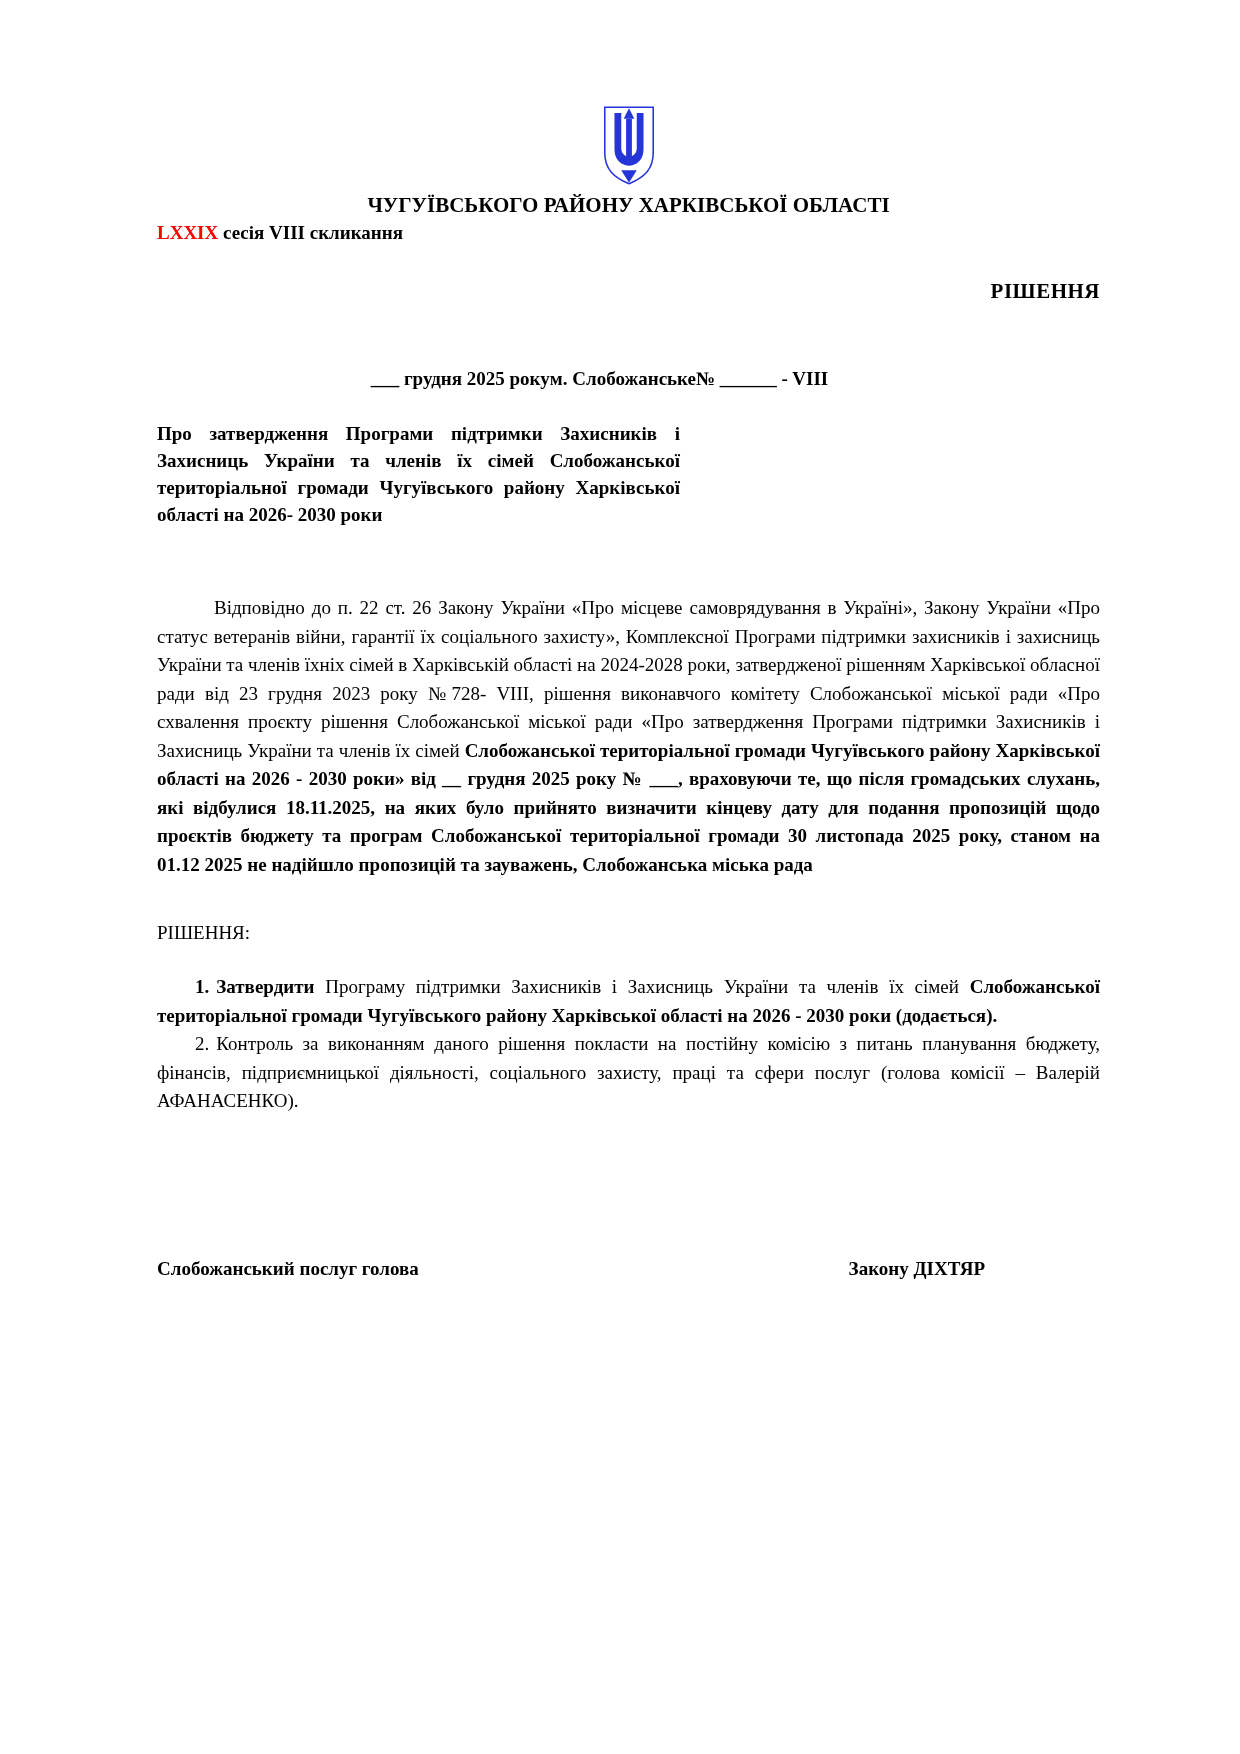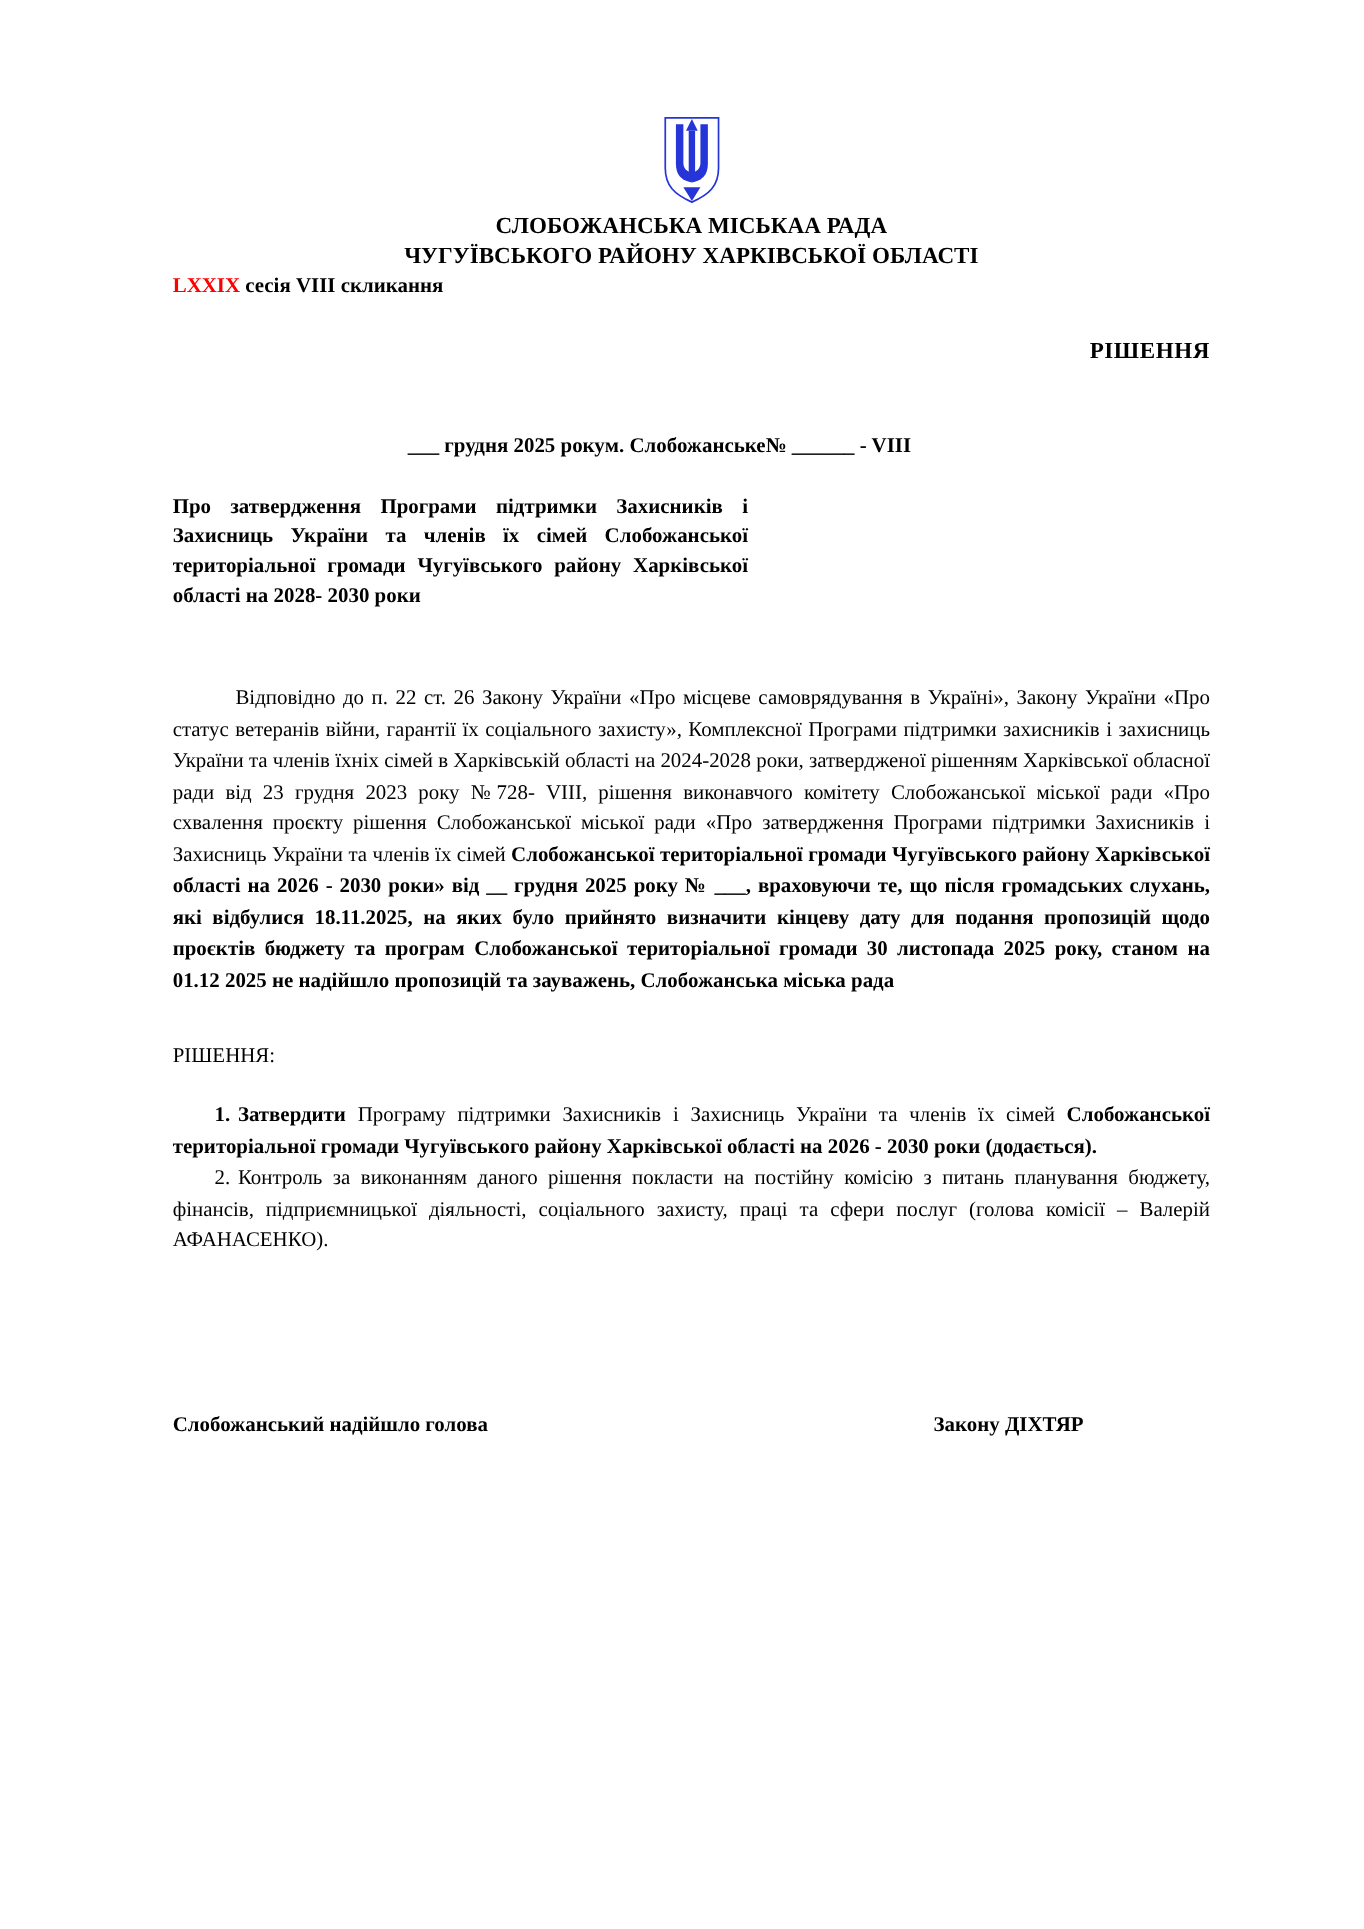--- a/index.html
+++ b/index.html
@@ -106,41 +106,40 @@
   <svg class="emblem" viewBox="0 0 64 84" xmlns="http://www.w3.org/2000/svg" style="color: rgb(38, 53, 216);">
     <path d="M32 82 C16 75 7 67 7 50 L7 3 L57 3 L57 50 C57 67 48 75 32 82 Z" fill="none" stroke="currentColor" stroke-width="1.6"></path>
     <path fill="currentColor" d="M17 9 h7 v36 c0 5 2.5 8 8 9.5 v9 c-10 -1.5 -15 -7.5 -15 -17.5 Z"></path>
     <path fill="currentColor" d="M47 9 h-7 v36 c0 5 -2.5 8 -8 9.5 v9 c10 -1.5 15 -7.5 15 -17.5 Z"></path>
     <path fill="currentColor" d="M29 15 h6 v43 h-6 Z"></path>
     <path fill="currentColor" d="M32 4 l5.5 11 h-11 Z"></path>
     <path fill="currentColor" d="M32 81 l-8 -13 h16 Z"></path>
     <rect fill="currentColor" x="24" y="56" width="16" height="5"></rect>
   </svg>
 
-  <div class="h-line">СЛОБОЖАНСЬКА МІСЬКАА РАДА</div>
   <div class="h-line">ЧУГУЇВСЬКОГО РАЙОНУ ХАРКІВСЬКОЇ ОБЛАСТІ</div>
 
   <div class="session-line"><span style="color: rgb(255, 0, 0);">LXXIX</span><span> сесія VIII скликання</span></div>
 
   <div class="doc-type">РІШЕННЯ</div>
 
   <div class="meta-row">
     <span>___ грудня 2025 року</span>
     <span>м. Слобожанське</span>
     <span>№ ______ - VIII</span>
   </div>
 
-  <div class="subject">Про затвердження Програми підтримки Захисників і Захисниць України та членів їх сімей Слобожанської територіальної громади Чугуївського району Харківської області на 2028- 2030 роки</div>
+  <div class="subject">Про затвердження Програми підтримки Захисників і Захисниць України та членів їх сімей Слобожанської територіальної громади Чугуївського району Харківської області на 2026- 2030 роки</div>
 
   <p class="preamble"><span>Відповідно до п. 22 ст. 26 Закону України «Про місцеве самоврядування в Україні», Закону України «Про статус ветеранів війни, гарантії їх соціального захисту», Комплексної Програми підтримки захисників і захисниць України та членів їхніх сімей в Харківській області на 2024-2028 роки, затвердженої рішенням Харківської обласної ради від 23 грудня 2023 року №728- VIII, рішення виконавчого комітету Слобожанської міської ради «Про схвалення проєкту рішення Слобожанської міської ради «Про затвердження Програми підтримки Захисників і Захисниць України та членів їх сімей </span><b>Слобожанської територіальної громади Чугуївського району Харківської області на 2026 - 2030 роки» від __ грудня 2025 року № ___, враховуючи те, що після громадських слухань, які відбулися 18.11.2025, на яких було прийнято визначити кінцеву дату для подання пропозицій щодо проєктів бюджету та програм Слобожанської територіальної громади 30 листопада 2025 року, станом на 01.12 2025 не надійшло пропозицій та зауважень, Слобожанська міська рада</b></p>
 
   <div class="resolved">РІШЕННЯ:</div>
 
   <p class="item first"><b class="num">1.</b><b>Затвердити</b><span> Програму підтримки Захисників і Захисниць України та членів їх сімей </span><b>Слобожанської територіальної громади Чугуївського району Харківської області на 2026 - 2030 роки (додається).</b></p>
 
   <p class="item"><span class="num">2.</span><span>Контроль за виконанням даного рішення покласти на постійну комісію з питань планування бюджету, фінансів, підприємницької діяльності, соціального захисту, праці та сфери послуг (голова комісії – Валерій АФАНАСЕНКО).</span></p>
 
   <div class="signature-row">
-    <span>Слобожанський надійшло голова</span>
+    <span>Слобожанський послуг голова</span>
     <span>Закону ДІХТЯР</span>
   </div>
 
 </div>
 
 </body></html>

